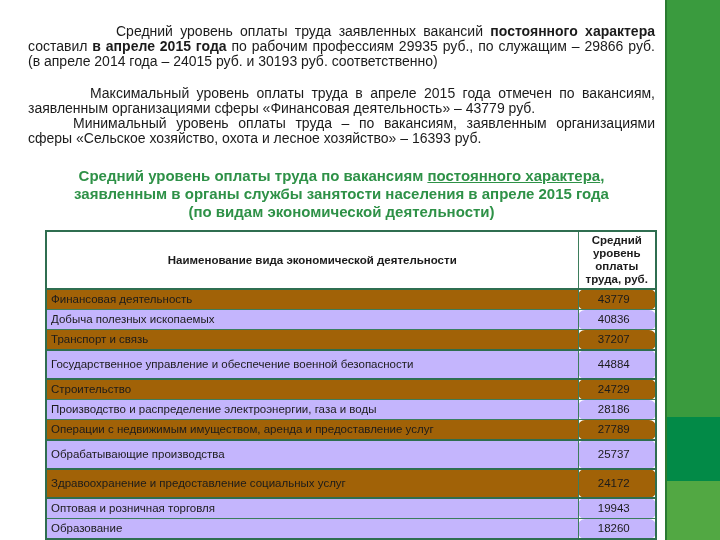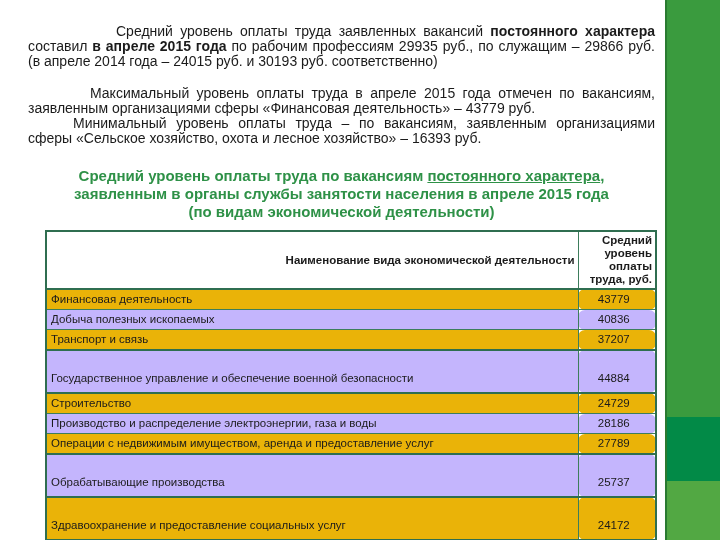--- a/index.html
+++ b/index.html
@@ -24,27 +24,27 @@
     border-collapse:collapse;margin-left:17px;margin-top:9px;width:610px;
     font-size:11.5px;table-layout:fixed;
   }
   table.salary col.c1{width:532px;}
   table.salary col.c2{width:78px;}
   table.salary,
   table.salary th,
   table.salary td{border:1px solid #3d7d5c;}
   table.salary{border:2px solid #2f6e50;}
   table.salary th{
-    font-weight:bold;text-align:right;vertical-align:middle;
+    font-weight:bold;text-align:center;vertical-align:middle;
     padding:2px 3px;line-height:13px;border-bottom:2px solid #2f6e50;background:#ffffff;
   }
   table.salary td{padding:3px 4px;vertical-align:middle;background:#c4b5fd;line-height:13px;}
   table.salary td.val{text-align:center;padding-left:0;padding-right:6px;border-radius:7px;}
-  tr.striped td{background:#eab308;}
-  tr.tall td{padding-top:21px;padding-bottom:7px;}
+  tr.striped td{background:#a16207;}
+  tr.tall td{padding-top:7px;padding-bottom:7px;}
   tr.sep td{border-top:2px solid #2f6e50;}
   .stripe{
     position:absolute;right:0;top:0;width:53px;height:540px;
     border-left:2px solid #2a7a31;
   }
   .stripe .band-top{position:absolute;left:0;top:0;width:100%;height:417px;background:#3a9b3e;}
   .stripe .band-mid{position:absolute;left:0;top:417px;width:100%;height:64px;background:#028a47;}
   .stripe .band-bottom{position:absolute;left:0;top:481px;width:100%;height:59px;background:#52a843;}
 </style>
 </head>

